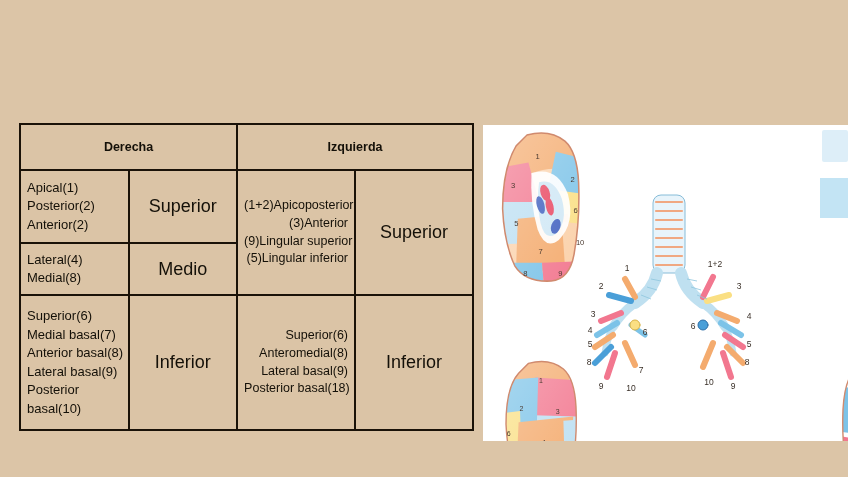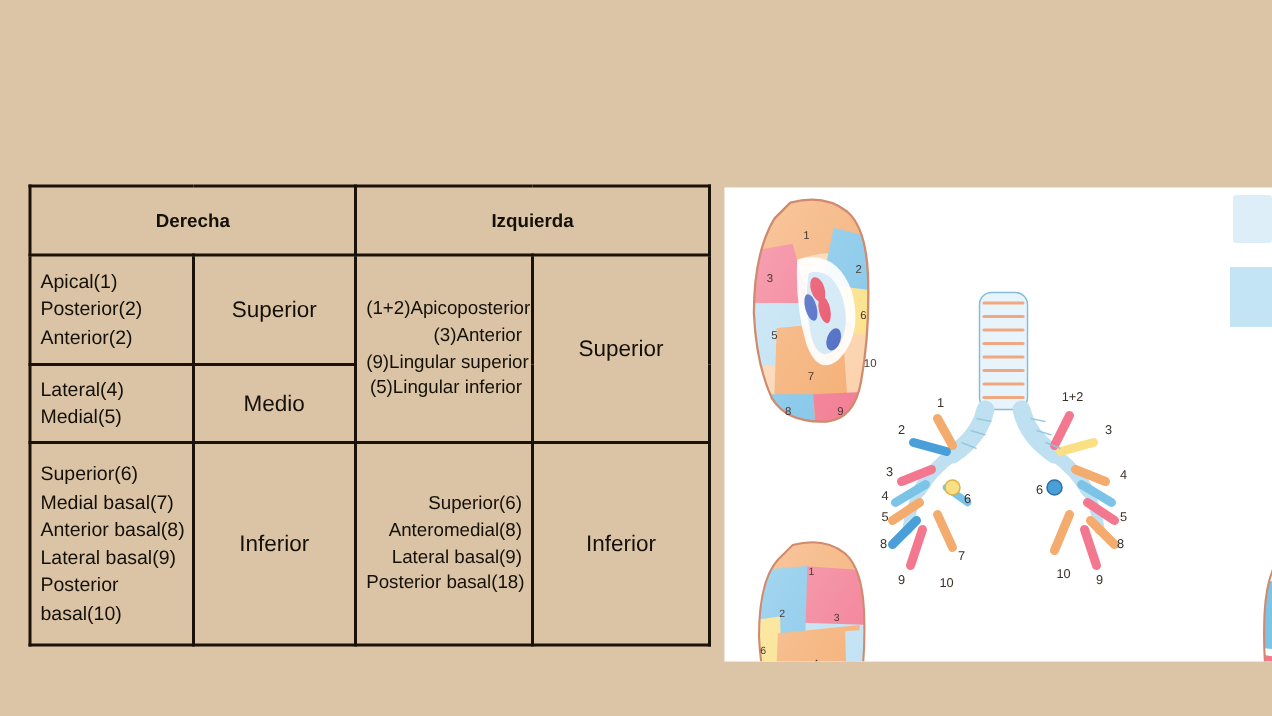--- a/index.html
+++ b/index.html
@@ -55,21 +55,21 @@
     line-height: 1.42;
     padding-left: 12px;
   }
   .cell-center {
     text-align: right;
     font-size: 12.5px;
     line-height: 1.42;
   }
   .cell-lobe {
     text-align: center;
-    font-size: 15px;
+    font-size: 18px;
   }
   .cell-left div, .cell-center div { white-space: nowrap; }
 
   
   .c1 { width: 127px; margin-left: 14px; }
   .c2 { width: 71px; }
   .c3 { width: 138px; }
   .c4 { width: 119px; }
 
   
@@ -124,21 +124,21 @@
           <div>(3)Anterior</div>
           <div>(9)Lingular superior</div>
           <div>(5)Lingular inferior</div>
         </td>
         <td class="c4 cell-lobe" rowspan="2">Superior</td>
       </tr>
 
       <tr>
         <td class="c1 cell-left">
           <div>Lateral(4)</div>
-          <div>Medial(5)</div>
+          <div>Medial(8)</div>
         </td>
         <td class="c2 cell-lobe">Medio</td>
       </tr>
 
       <tr>
         <td class="c1 cell-left">
           <div>Superior(6)</div>
           <div>Medial basal(7)</div>
           <div>Anterior basal(8)</div>
           <div>Lateral basal(9)</div>

